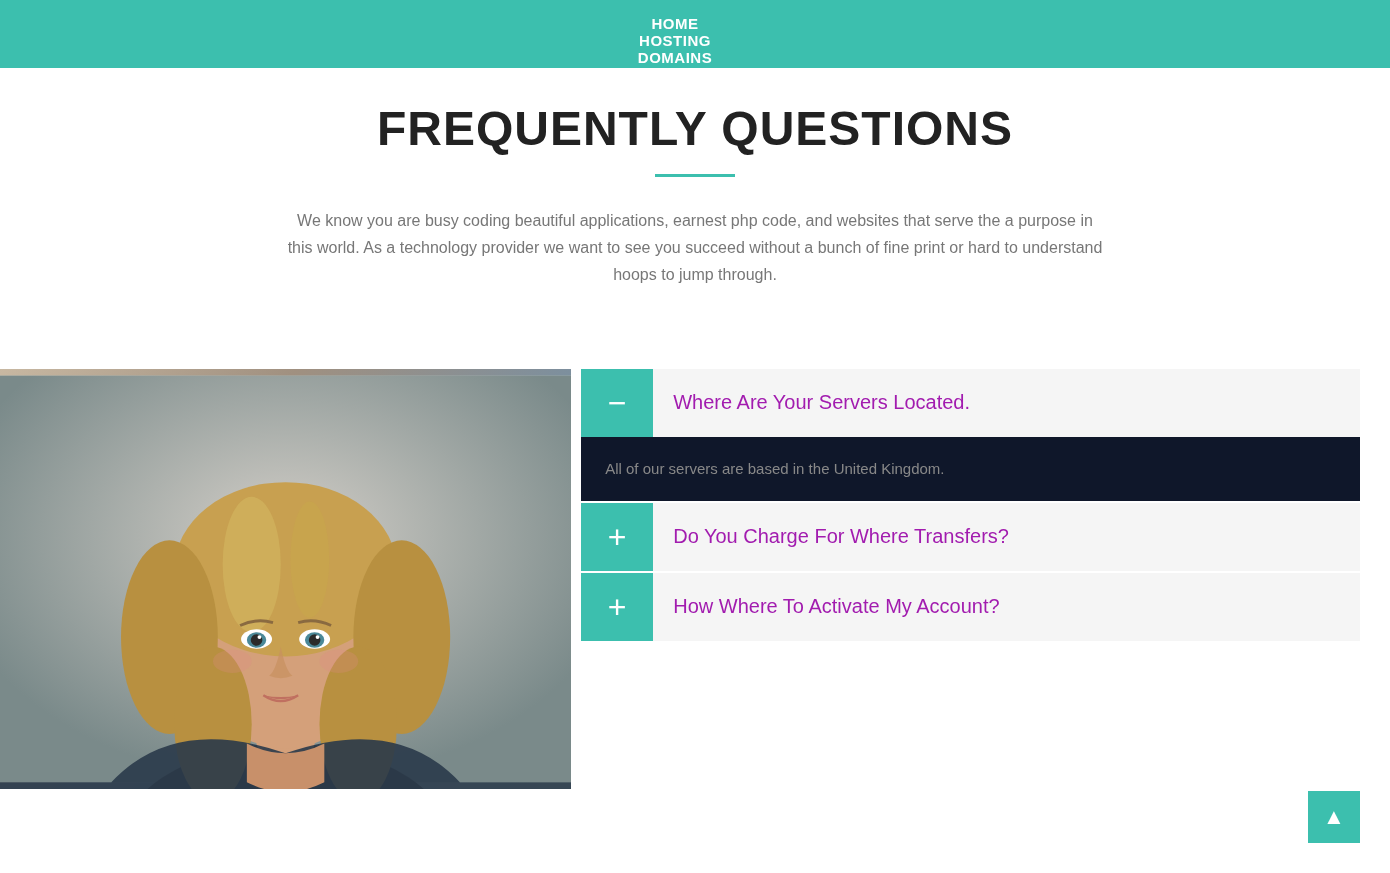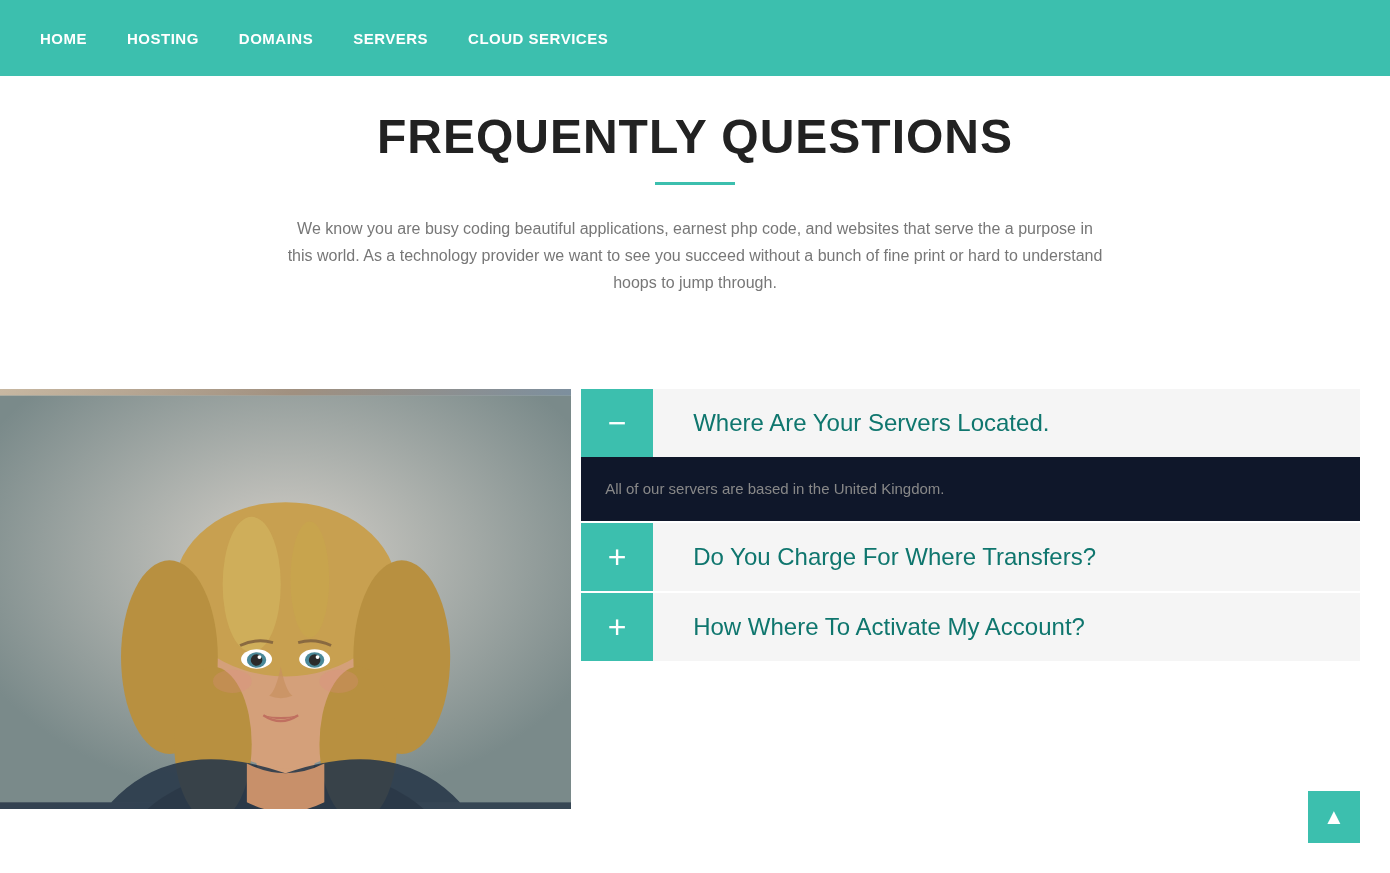--- a/index.html
+++ b/index.html
@@ -4,21 +4,22 @@
   <style>
     * { margin: 0; padding: 0; box-sizing: border-box; }
     body { font-family: 'Arial', sans-serif; background: #fff; color: #333; }
 
     
     nav {
       background: #3cbfae;
       display: flex;
       align-items: center;
       padding: 15px 40px;
-      height: 76px;
+      height: 68px;
+      flex-direction: column;
     }
     nav a {
       color: #fff;
       text-decoration: none;
       font-weight: 700;
       font-size: 15px;
       margin-right: 40px;
       letter-spacing: 0.5px;
       text-transform: uppercase;
     }
@@ -36,21 +37,21 @@
       text-transform: uppercase;
     }
     .hero-divider {
       width: 80px;
       height: 3px;
       background: #3cbfae;
       margin: 18px auto 30px;
     }
     .hero p {
       max-width: 820px;
-      margin: 12px auto;
+      margin: 0 auto;
       color: #777;
       font-size: 16px;
       line-height: 1.7;
     }
 
     
     .content {
       display: flex;
       padding: 40px 30px 40px 0;
       max-width: 1390px;
@@ -96,23 +97,23 @@
       justify-content: center;
       flex-shrink: 0;
       cursor: pointer;
       font-size: 32px;
       color: #fff;
       font-weight: 300;
       line-height: 1;
     }
     .faq-title {
       flex: 1;
-      padding: 20px 40px;
-      font-size: 24px;
-      color: #0f766e;
+      padding: 20px 20px;
+      font-size: 20px;
+      color: #a21caf;
       display: flex;
       align-items: center;
       font-weight: 400;
     }
     .faq-body {
       background: #0f172a;
       padding: 20px 24px;
       color: #888;
       font-size: 15px;
       line-height: 1.6;

